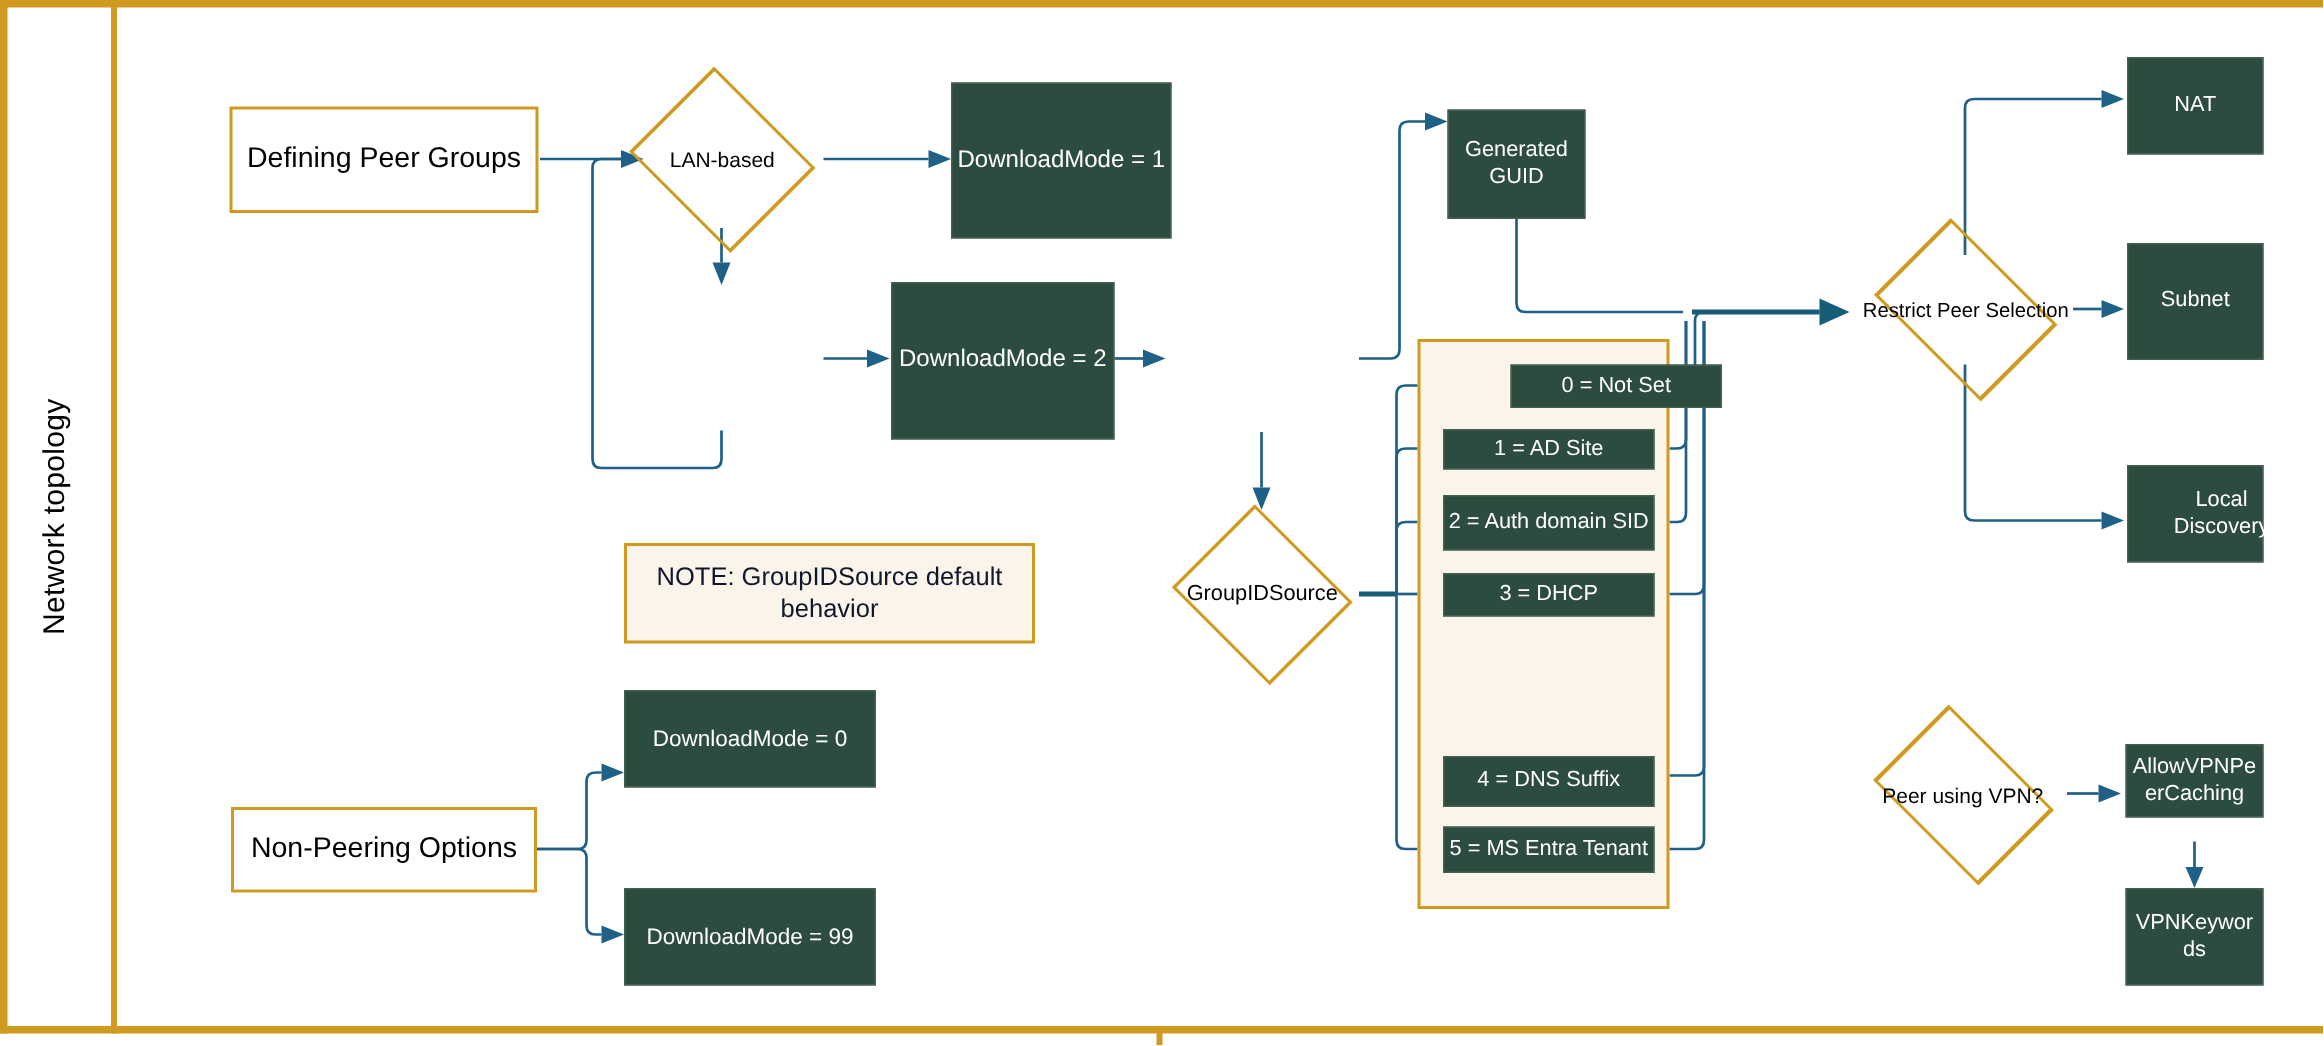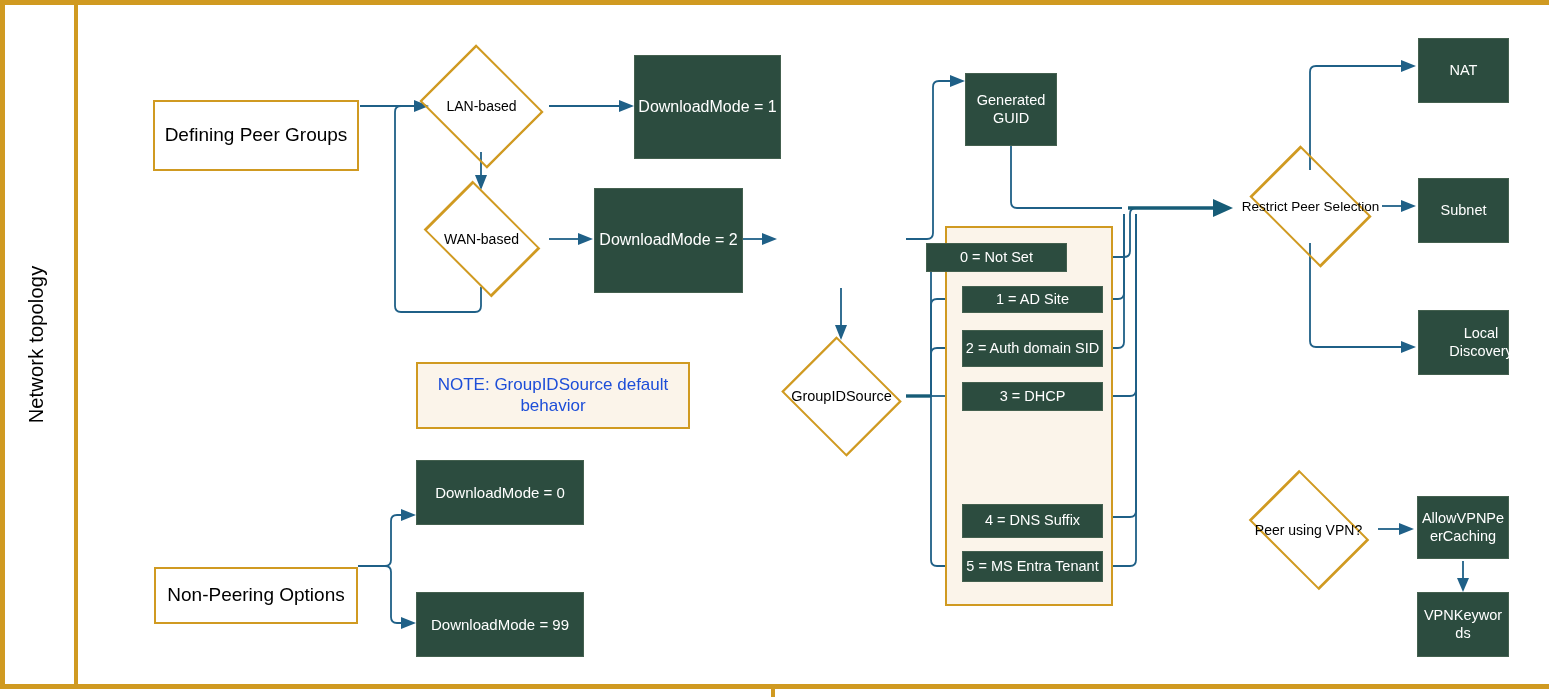--- a/index.html
+++ b/index.html
@@ -62,26 +62,25 @@
   }
   .box-green {
     background: #2C4C3F;
     border: 1px solid #44604f;
     color: #ffffff;
   }
   .box-white {
     background: #ffffff;
     border: 2px solid #D09A21;
     color: #000000;
-    margin-top: 29px;
   }
   .box-note {
     background: #FBF4EA;
     border: 2px solid #D09A21;
-    color: #1d4ed8;
+    color: #0f172a;
   }
   .group-frame {
     position: absolute;
     box-sizing: border-box;
     background: #FBF4EA;
     border: 2px solid #D09A21;
   }
   
   .diamond {
     position: absolute;
@@ -211,26 +210,20 @@
     <span>Defining Peer Groups</span>
   </div>
 
   <div class="diamond" style="left:414px; top:49px; width:135px; height:114px;">
     <div class="dshape" style="width:81px; height:81px; margin-left:-40.5px; margin-top:-40.5px; transform:rotate(45deg) scale(1.18,0.99);"></div>
     <div class="dlabel" style="font-size:14px;">
       <span>LAN-based</span>
     </div>
   </div>
 
-  <div class="diamond" style="left:414px; top:190px; width:135px; height:98px;">
-    <div class="dshape" style="width:70px; height:70px; margin-left:-35px; margin-top:-35px; transform:rotate(45deg) scale(1.37,0.99);"></div>
-    <div class="dlabel" style="font-size:14px;">
-      <span>WAN-based</span>
-    </div>
-  </div>
 
   <div class="node box-green" style="left:634px; top:55px; width:147px; height:104px; font-size:16px;">
     <span>DownloadMode = 1</span>
   </div>
 
   <div class="node box-green" style="left:594px; top:188px; width:149px; height:105px; font-size:16px;">
     <span>DownloadMode = 2</span>
   </div>
 
   <div class="node box-note" style="left:416px; top:362px; width:274px; height:67px; font-size:17px; padding:0 10px;">
@@ -242,21 +235,21 @@
     <div class="dshape" style="width:79px; height:79px; margin-left:-39.5px; margin-top:-39.5px; transform:rotate(45deg) scale(1.17,0.99);"></div>
     <div class="dlabel" style="font-size:14.5px;">
       <span>GroupIDSource</span>
     </div>
   </div>
 
   <div class="node box-green" style="left:965px; top:73px; width:92px; height:73px; font-size:14.5px;">
     <span>Generated GUID</span>
   </div>
 
-  <div class="node box-green" style="left:926px; top:243px; width:141px; height:29px; font-size:14.5px;">
+  <div class="node box-green" style="left:1007px; top:243px; width:141px; height:29px; font-size:14.5px;">
     <span>0 = Not Set</span>
   </div>
   <div class="node box-green" style="left:962px; top:286px; width:141px; height:27px; font-size:14.5px;">
     <span>1 = AD Site</span>
   </div>
   <div class="node box-green" style="left:962px; top:330px; width:141px; height:37px; font-size:14.5px;">
     <span>2 = Auth domain SID</span>
   </div>
   <div class="node box-green" style="left:962px; top:382px; width:141px; height:29px; font-size:14.5px;">
     <span>3 = DHCP</span>
@@ -271,35 +264,35 @@
   <div class="diamond" style="left:1239px; top:155px; width:143px; height:103px;">
     <div class="dshape" style="width:73px; height:73px; margin-left:-36.5px; margin-top:-36.5px; transform:rotate(45deg) scale(1.38,0.99);"></div>
     <div class="dlabel" style="font-size:13.5px;">
       <span>Restrict Peer Selection</span>
     </div>
   </div>
 
   <div class="node box-green" style="left:1418px; top:38px; width:91px; height:65px; font-size:14.5px;">
     <span>NAT</span>
   </div>
-  <div class="node box-green" style="left:1418px; top:178px; width:91px; height:65px; font-size:14.5px;">
+  <div class="node box-green" style="left:1418px; top:162px; width:91px; height:78px; font-size:14.5px;">
     <span>Subnet</span>
   </div>
   <div class="node box-green" style="left:1418px; top:310px; width:91px; height:65px; font-size:14.5px;padding-left:35px;">
     <span>Local Discovery</span>
   </div>
 
   <div class="diamond" style="left:1238px; top:479px; width:141px; height:102px;">
     <div class="dshape" style="width:72px; height:72px; margin-left:-36px; margin-top:-36px; transform:rotate(45deg) scale(1.38,0.99);"></div>
     <div class="dlabel" style="font-size:14px;">
       <span>Peer using VPN?</span>
     </div>
   </div>
 
-  <div class="node box-green" style="left:1417px; top:496px; width:92px; height:63px; font-size:14.5px; padding:0 3px; word-break:break-all;">
+  <div class="node box-green" style="left:1417px; top:496px; width:92px; height:49px; font-size:14.5px; padding:0 3px; word-break:break-all;">
     <span>AllowVPNPeerCaching</span>
   </div>
   <div class="node box-green" style="left:1417px; top:592px; width:92px; height:65px; font-size:14.5px; padding:0 3px; word-break:break-all;">
     <span>VPNKeywords</span>
   </div>
 
   <div class="node box-white" style="left:154px; top:538px; width:204px; height:57px; font-size:19px;">
     <span>Non-Peering Options</span>
   </div>
   <div class="node box-green" style="left:416px; top:460px; width:168px; height:65px; font-size:15px;">

